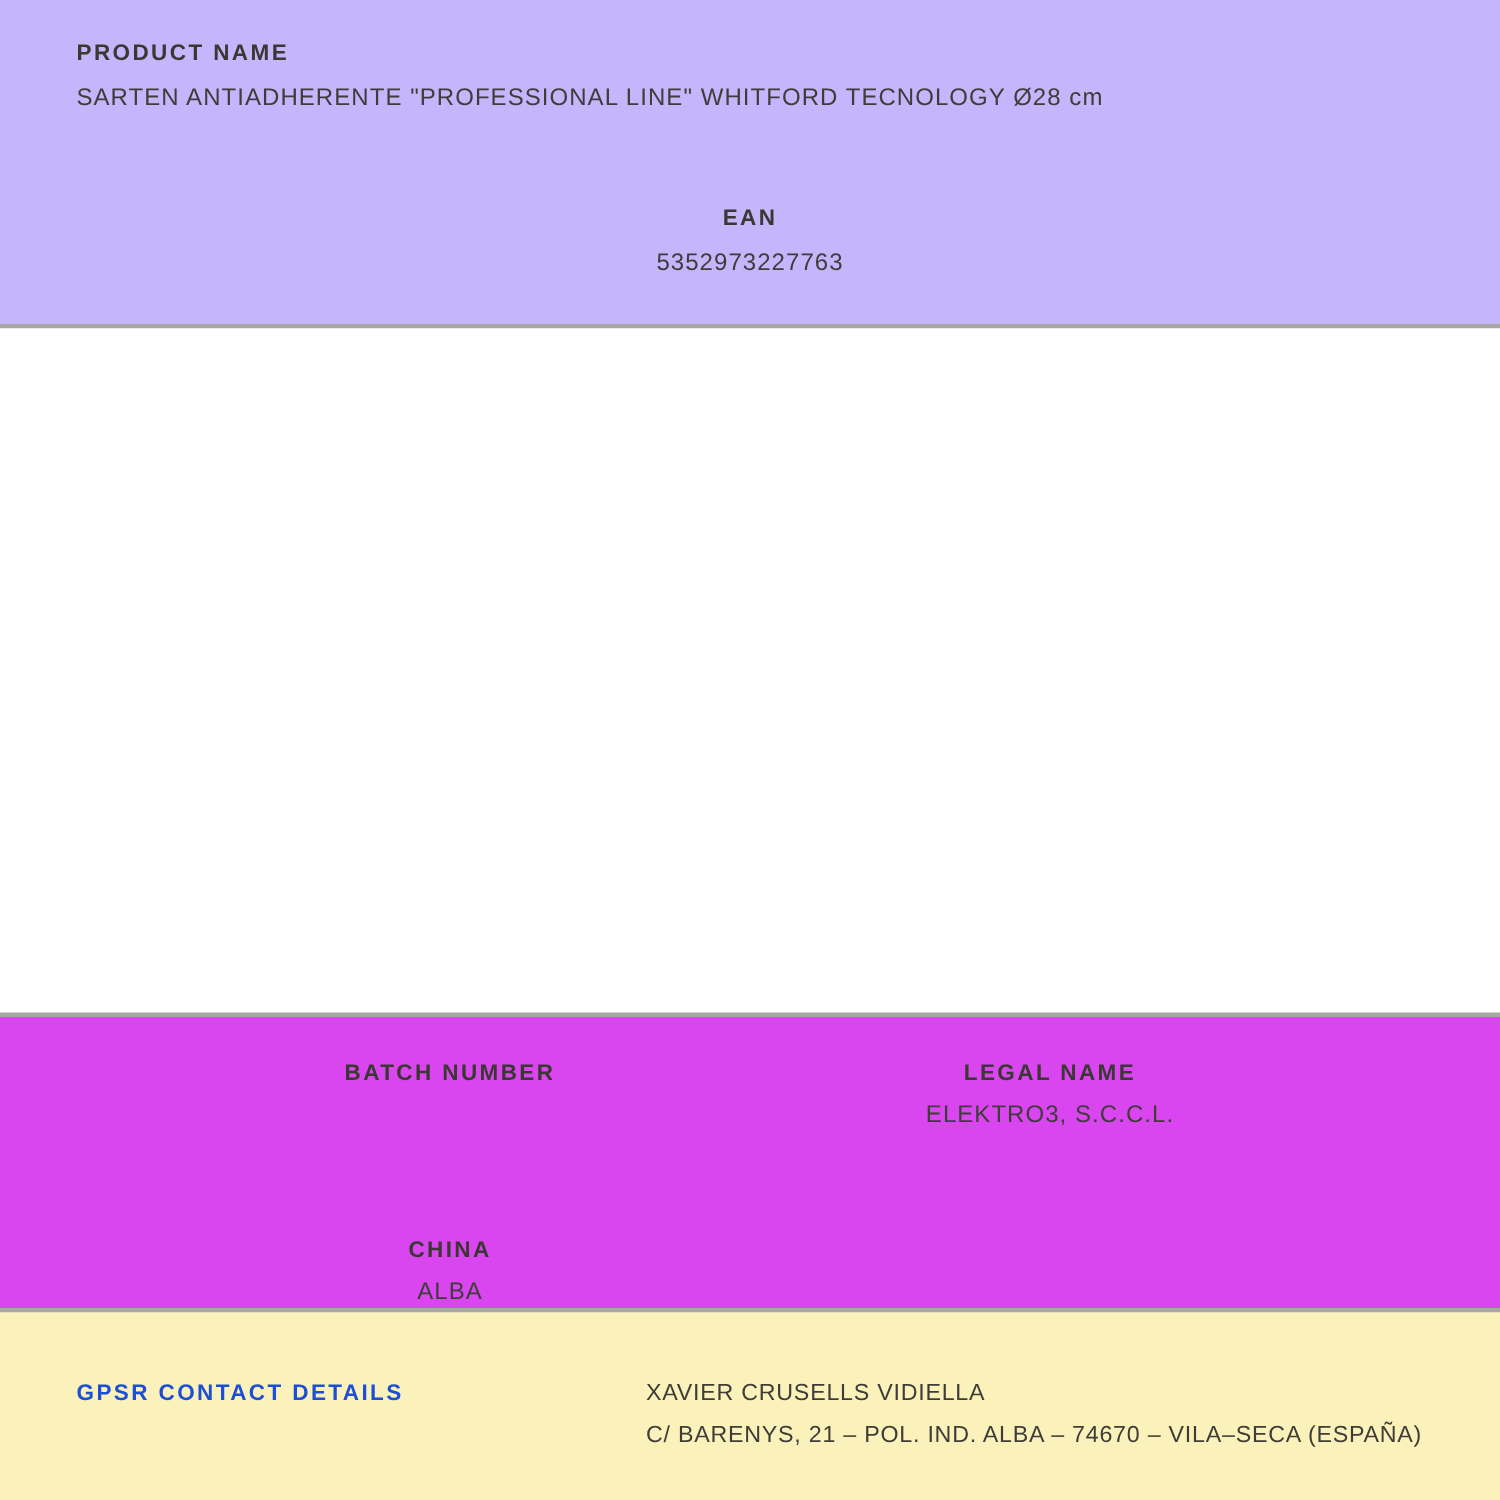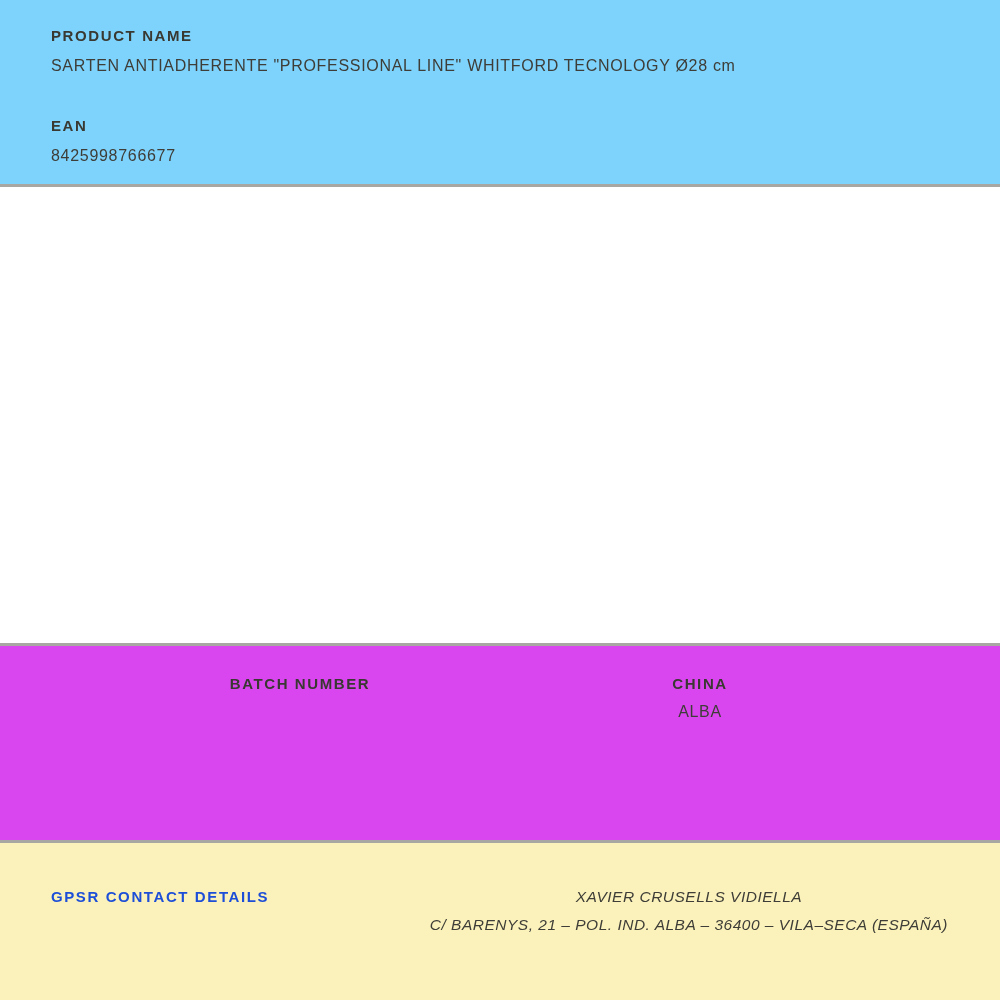--- a/index.html
+++ b/index.html
@@ -16,40 +16,40 @@
     flex-direction: column;
     overflow: hidden;
   }
   .divider {
     height: 3px;
     background: #A8A7A2;
     flex: 0 0 auto;
   }
   
   .section-top {
-    height: 184px;
-    background: #7dd3fc;
+    height: 216px;
+    background: #c4b5fd;
     padding: 26px 51px 0 51px;
     flex: 0 0 auto;
   }
   .field-label {
     font-size: 15px;
     font-weight: bold;
     letter-spacing: 1.6px;
     line-height: 20px;
     color: #393831;
   }
   .field-value {
     font-size: 16px;
     letter-spacing: 0.7px;
     line-height: 20px;
     margin-top: 10px;
     color: #3E3D37;
   }
-  .field + .field { margin-top: 40px; }
+  .field + .field { margin-top: 60px; text-align: center; }
   
   .section-middle {
     height: 456px;
     background: #FFFFFF;
     flex: 0 0 auto;
   }
   
   .section-lower {
     height: 194px;
     background: #d946ef;
@@ -72,66 +72,69 @@
     align-items: flex-start;
   }
   .gpsr-heading {
     font-size: 15px;
     font-weight: bold;
     letter-spacing: 1.6px;
     line-height: 28px;
     color: #1d4ed8;
   }
   .gpsr-contact {
-    text-align: center;
-    font-style: italic;
+    text-align: left;
   }
   .gpsr-contact .contact-line {
     font-size: 15.5px;
     letter-spacing: 0.5px;
     line-height: 28px;
     color: #3E3D37;
   }
 </style>
 </head>
 <body>
 
 <div class="page">
 
   <section class="section-top">
     <div class="field">
       <div class="field-label">PRODUCT NAME</div>
       <div class="field-value">SARTEN ANTIADHERENTE "PROFESSIONAL LINE" WHITFORD TECNOLOGY Ø28 cm</div>
     </div>
     <div class="field">
       <div class="field-label">EAN</div>
-      <div class="field-value">8425998766677</div>
+      <div class="field-value">5352973227763</div>
     </div>
   </section>
 
   <div class="divider"></div>
 
   <section class="section-middle"></section>
 
   <div class="divider"></div>
 
   <section class="section-lower">
     <div class="detail-cell">
       <div class="field-label">BATCH NUMBER</div>
       <div class="field-value"></div>
     </div>
     <div class="detail-cell">
+      <div class="field-label">LEGAL NAME</div>
+      <div class="field-value">ELEKTRO3, S.C.C.L.</div>
+    </div>
+    <div class="detail-cell">
       <div class="field-label">CHINA</div>
       <div class="field-value">ALBA</div>
     </div>
   </section>
 
   <div class="divider"></div>
 
   <section class="section-bottom">
     <div class="gpsr-heading">GPSR CONTACT DETAILS</div>
     <div class="gpsr-contact">
       <div class="contact-line">XAVIER CRUSELLS VIDIELLA</div>
-      <div class="contact-line">C/ BARENYS, 21 – POL. IND. ALBA – 36400 – VILA–SECA (ESPAÑA)</div>
+      <div class="contact-line">C/ BARENYS, 21 – POL. IND. ALBA – 74670 – VILA–SECA (ESPAÑA)</div>
     </div>
   </section>
 
 </div>
 
 </body></html>

